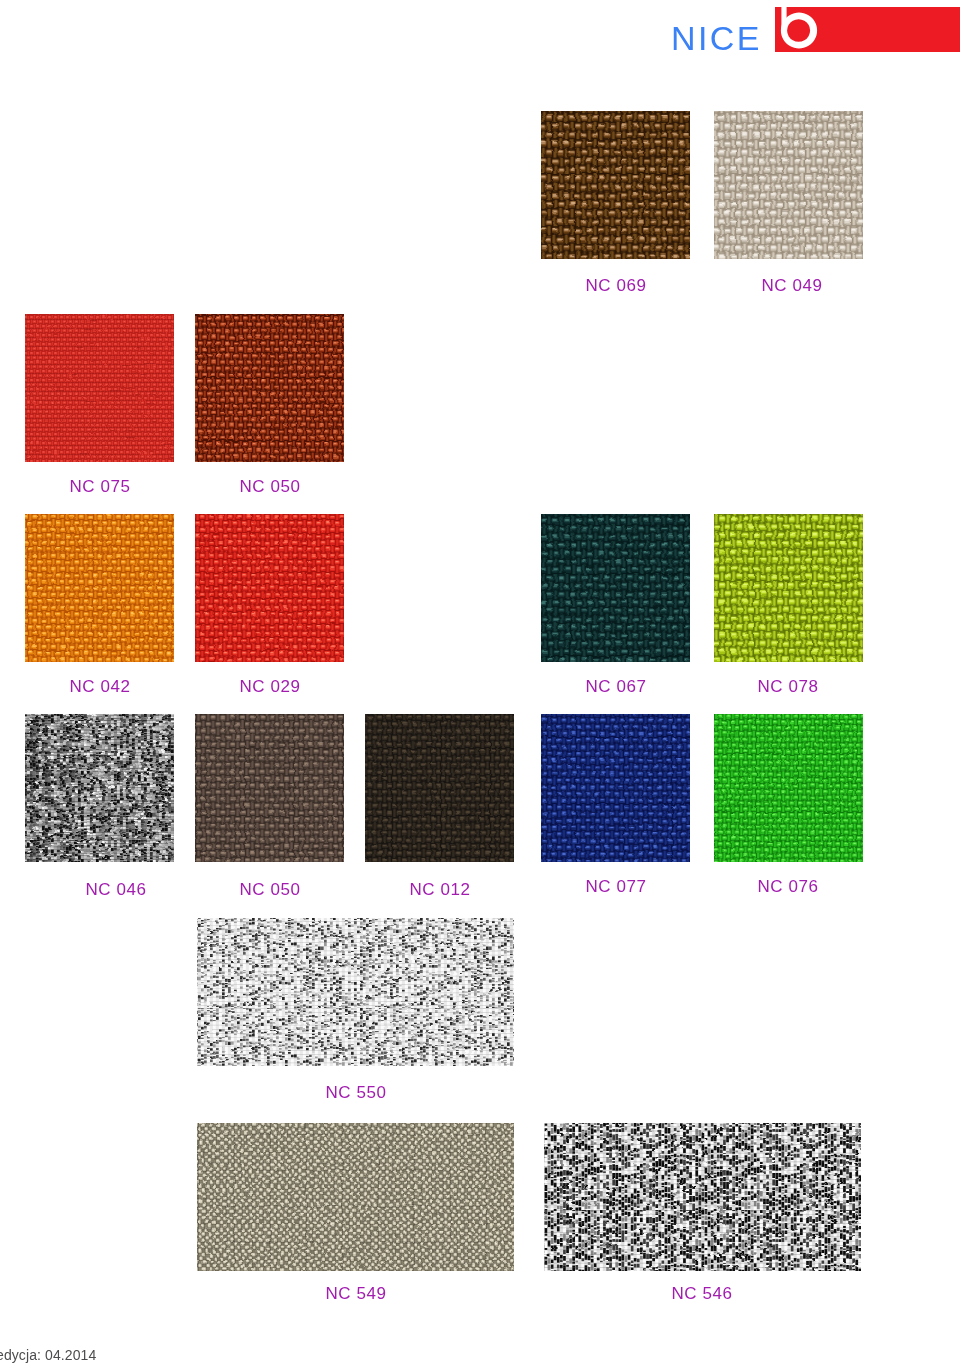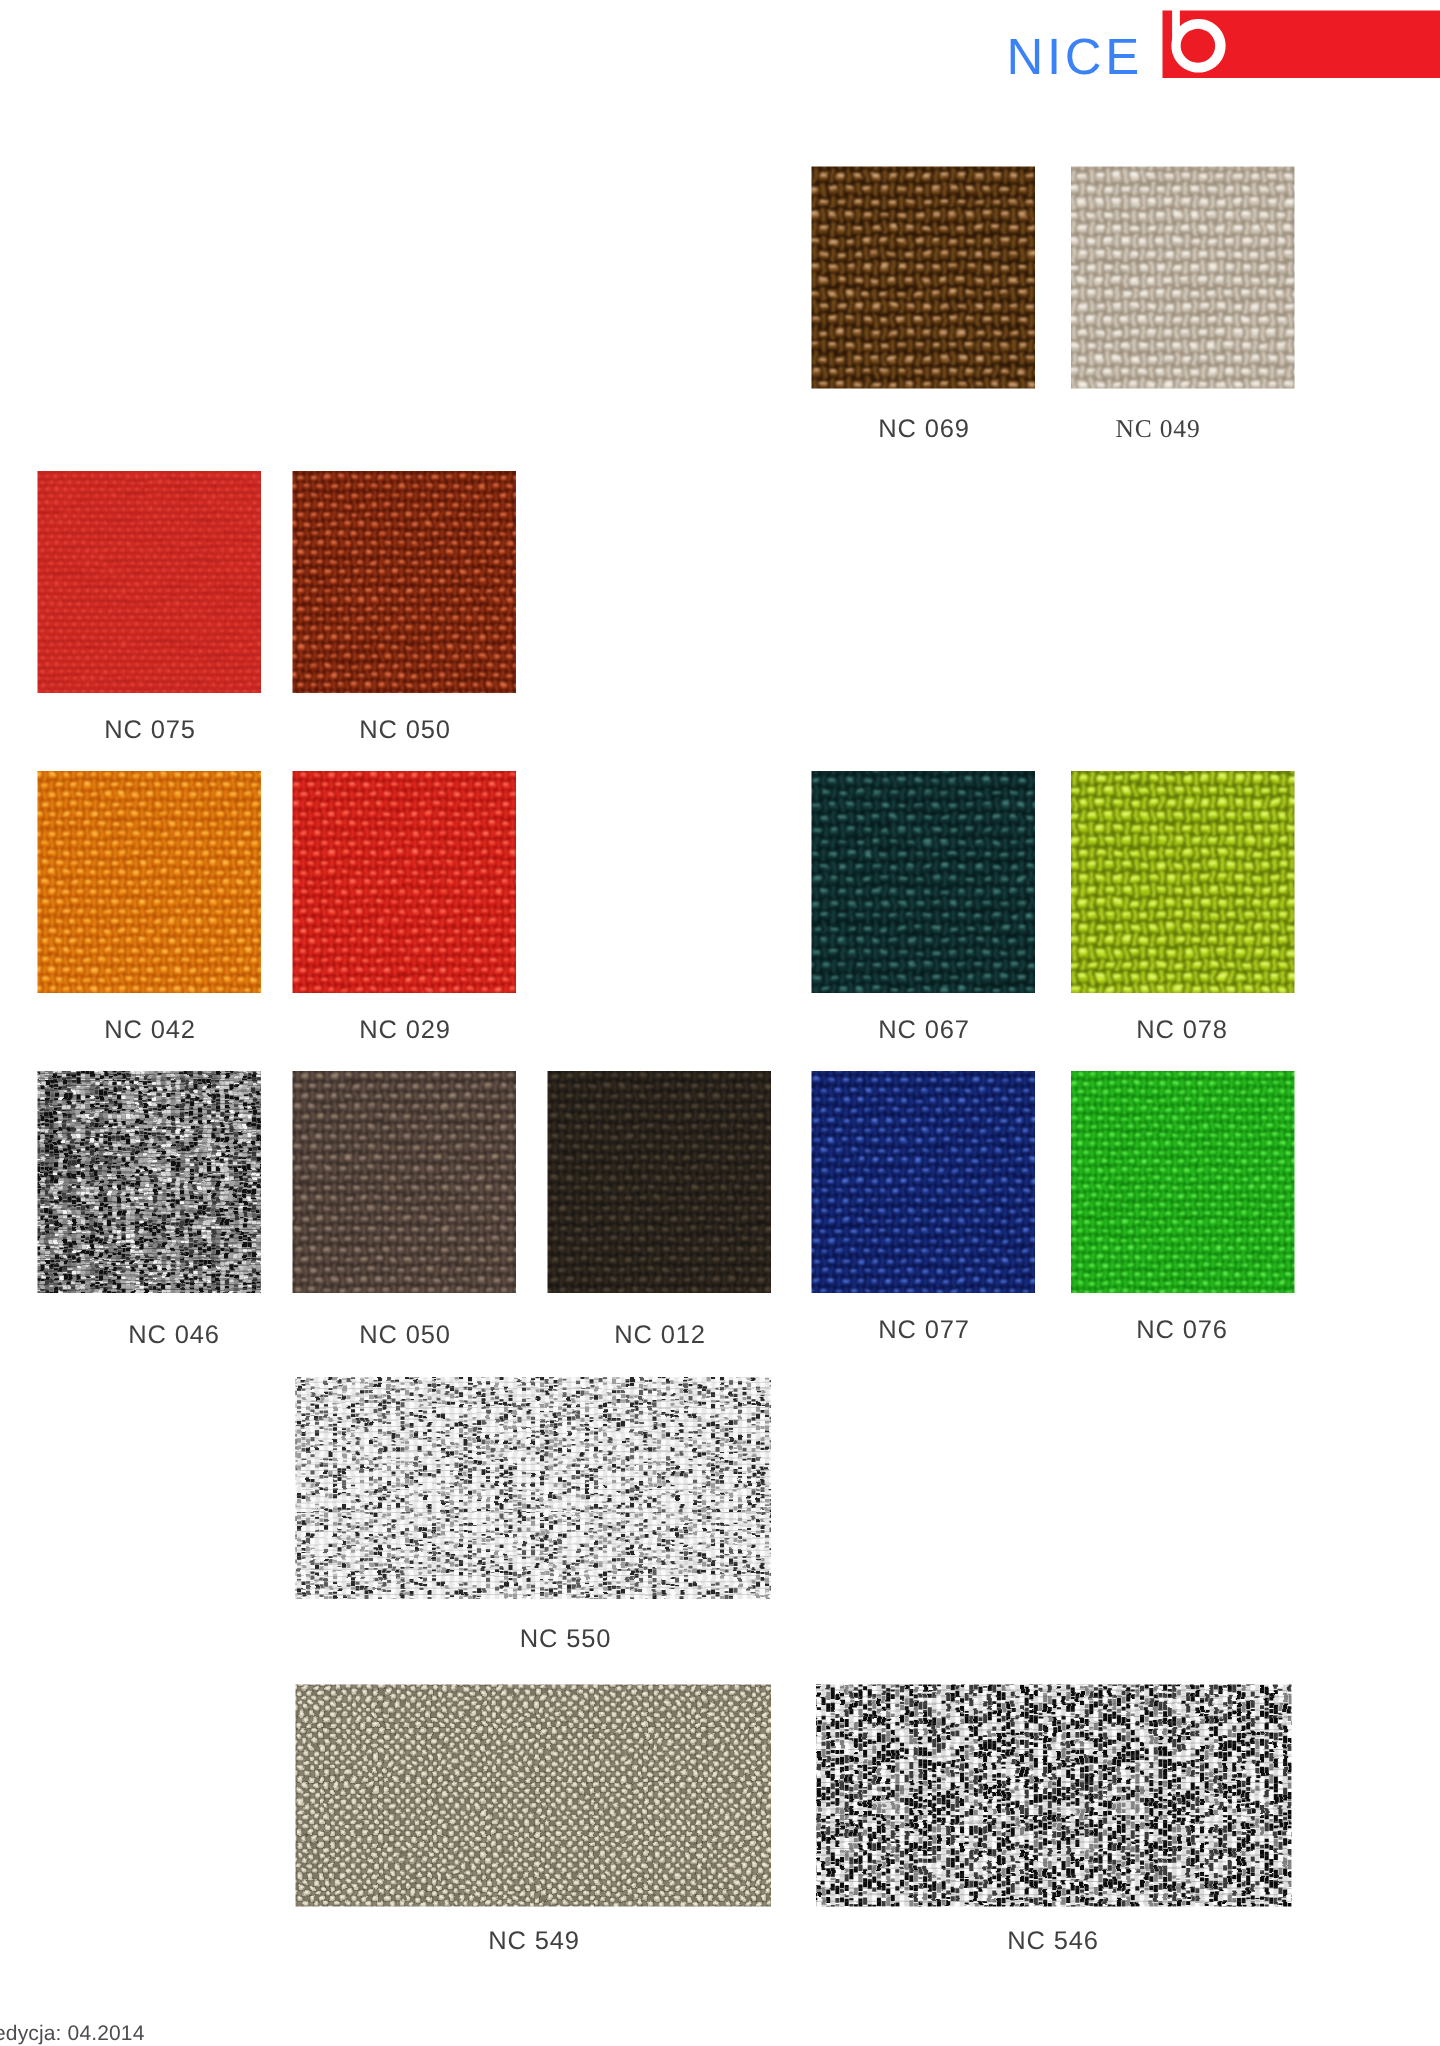--- a/index.html
+++ b/index.html
@@ -4,21 +4,21 @@
 <style>
   html,body{margin:0;padding:0;background:#fff;}
   body{width:960px;height:1364px;position:relative;overflow:hidden;
        font-family:"Liberation Sans","DejaVu Sans",sans-serif;}
   .page{position:absolute;left:0;top:0;width:960px;height:1364px;}
   #fabric{position:absolute;left:0;top:0;}
   #hdr-band{position:absolute;left:775px;top:7px;width:185px;height:45px;background:#ed1c24;}
   #hdr-title{position:absolute;left:671px;top:21px;font-size:34px;font-weight:300;
              letter-spacing:2.4px;color:#3b82f6;line-height:34px;}
   #hdr-logo{position:absolute;left:772px;top:0px;}
-  .label{position:absolute;font-size:17px;color:#404040;letter-spacing:.55px;
+  .label{position:absolute;font-size:17px;color:#a21caf;letter-spacing:.55px;
          white-space:nowrap;transform:translateX(-50%);line-height:15px;}
   #footer{position:absolute;left:-4px;top:1348px;font-size:14px;font-weight:400;
           color:#4d4d4f;letter-spacing:.1px;line-height:14px;}
 </style>
 </head>
 <body>
 
 <div class="page">
 
   <svg id="fabric" width="960" height="1364">
@@ -550,30 +550,30 @@
   <div id="hdr-band"></div>
   <svg id="hdr-logo" width="56" height="58" viewBox="0 0 56 58">
     <g fill="#ffffff" fill-rule="evenodd">
       <path d="M9.4 2 h5.2 v28.5 h-5.2 z"></path>
       <path d="M27 12.6 a18.1 17.9 0 1 1 -0.01 0 z M26.6 19.2 a11.5 11.3 0 1 0 0.01 0 z"></path>
     </g>
   </svg>
   <div id="hdr-title">NICE</div>
 
   <div class="label" style="left:616px;top:278px;">NC 069</div>
-  <div class="label" style="left:772px;top:278px;font-family:Liberation Serif, serif;">NC 049</div>
+  <div class="label" style="left:792px;top:278px;">NC 049</div>
   <div class="label" style="left:100px;top:479px;">NC 075</div>
   <div class="label" style="left:270px;top:479px;">NC 050</div>
   <div class="label" style="left:100px;top:679px;">NC 042</div>
   <div class="label" style="left:270px;top:679px;">NC 029</div>
   <div class="label" style="left:616px;top:679px;">NC 067</div>
   <div class="label" style="left:788px;top:679px;">NC 078</div>
   <div class="label" style="left:116px;top:882px;">NC 046</div>
   <div class="label" style="left:270px;top:882px;">NC 050</div>
   <div class="label" style="left:440px;top:882px;">NC 012</div>
   <div class="label" style="left:616px;top:879px;text-align:right;">NC 077</div>
   <div class="label" style="left:788px;top:879px;">NC 076</div>
-  <div class="label" style="left:356px;top:1085px;margin-left:21px;">NC 550</div>
+  <div class="label" style="left:356px;top:1085px;">NC 550</div>
   <div class="label" style="left:356px;top:1286px;">NC 549</div>
   <div class="label" style="left:702px;top:1286px;">NC 546</div>
 
   <div id="footer">edycja: 04.2014</div>
 </div>
 
 </body></html>

